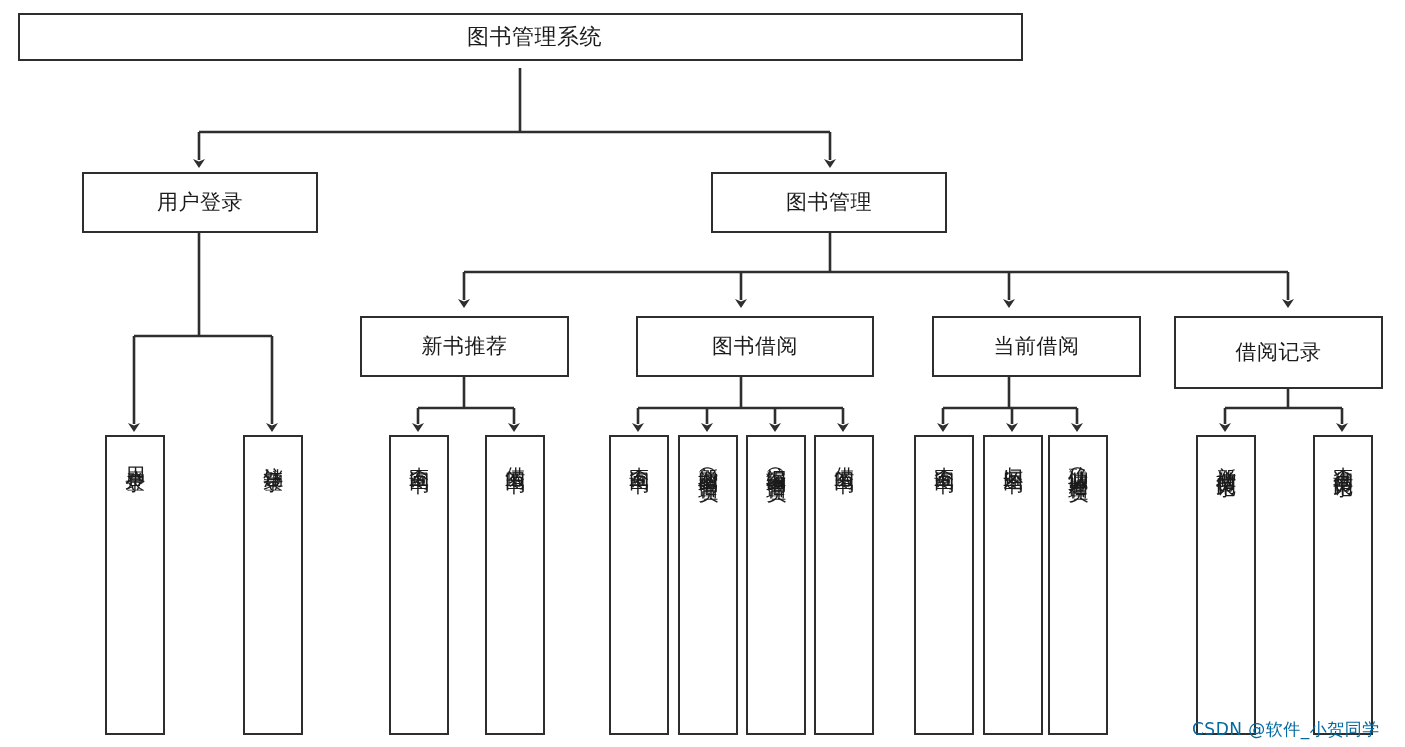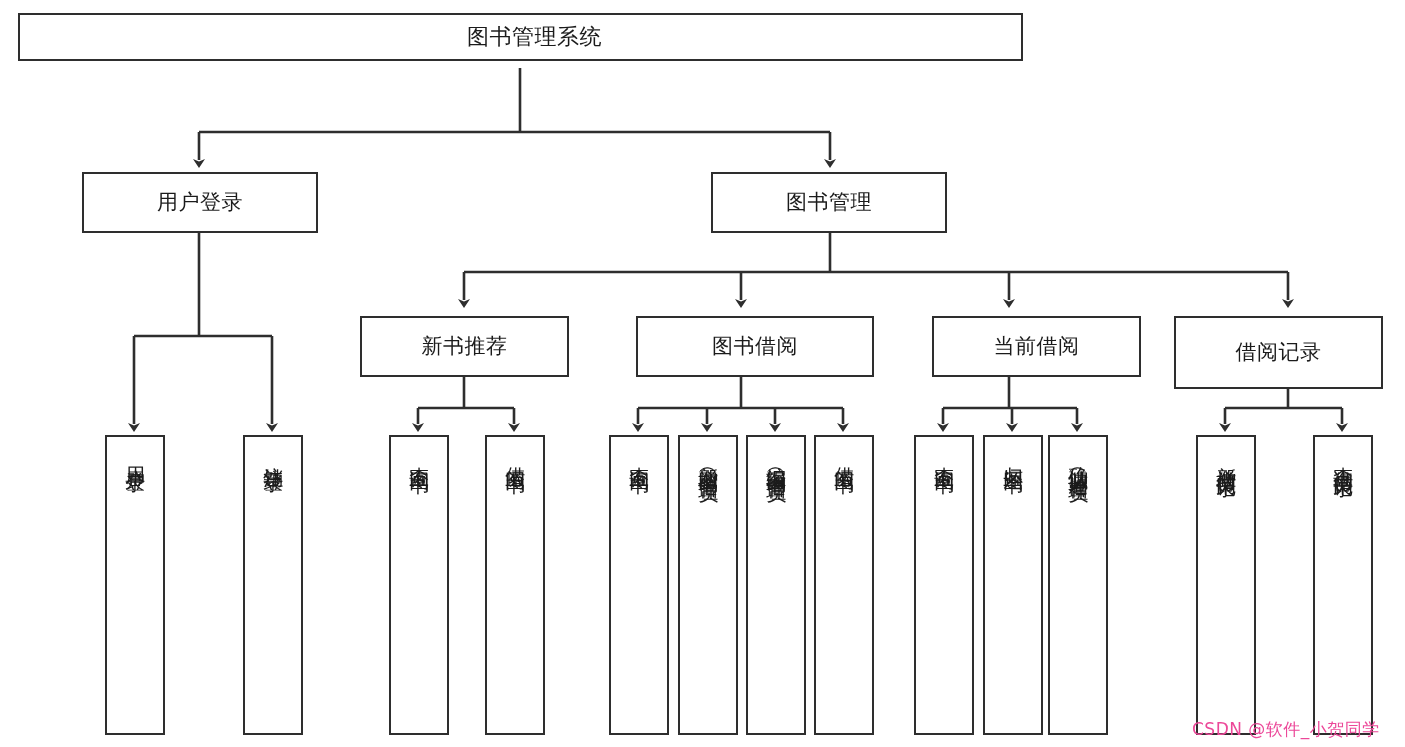--- a/index.html
+++ b/index.html
@@ -57,21 +57,21 @@
   }
   .node.vert .label {
     writing-mode: vertical-rl;
     text-orientation: upright;
     font-size: 20px;
     letter-spacing: 2.5px;
     white-space: nowrap;
   }
   .watermark {
     position: absolute;
-    color: #ec4899;
+    color: #0369a1;
     font-size: 17px;
     letter-spacing: 0.5px;
     white-space: nowrap;
     user-select: none;
   }
 </style>
 </head>
 <body>
 
 <div id="canvas">

